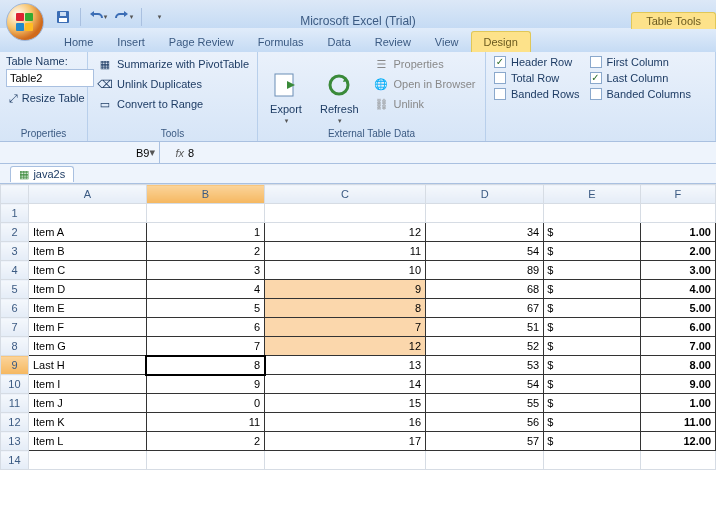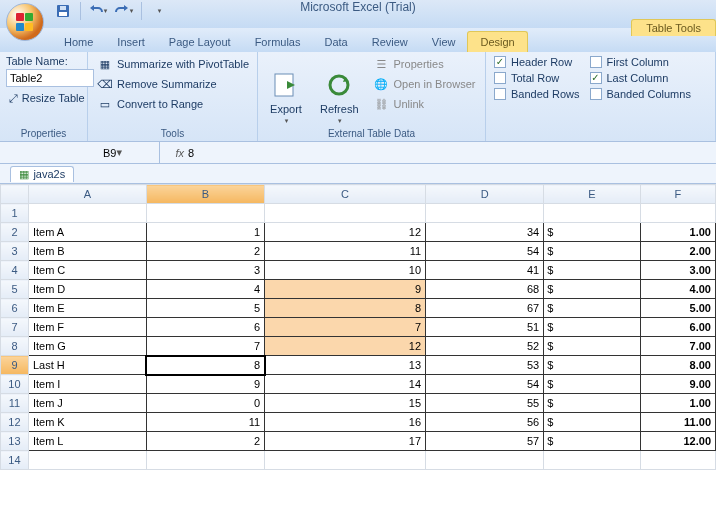--- a/index.html
+++ b/index.html
@@ -1,44 +1,44 @@
 <!DOCTYPE html>
 <html><head>
 <meta charset="utf-8">
 <style>
 * { box-sizing: border-box; margin: 0; padding: 0; font-family: "Segoe UI", Tahoma, sans-serif; }
 body { background: #fff; width: 716px; height: 509px; overflow: hidden; font-size: 11px; }
-.titlebar { height: 28px; background: linear-gradient(#dce8f7,#c5dbf4); display: flex; align-items: flex-start; position: relative; }
+.titlebar { height: 28px; background: linear-gradient(#dce8f7,#c5dbf4); display: flex; align-items: flex-end; position: relative; }
 .office-btn { width: 38px; height: 38px; position: absolute; left: 6px; top: 3px; border-radius: 50%; background: radial-gradient(circle at 30% 30%, #fff, #f7c36b 40%, #d06a1c 70%); border: 1px solid #9eb6d8; z-index: 10; display:flex;align-items:center;justify-content:center;}
 .office-btn span{display:flex;flex-wrap:wrap;width:18px;height:18px;gap:1px;}
 .office-btn i{width:8px;height:8px;border-radius:1px;}
 .qat { margin-left: 52px; display: flex; gap: 4px; align-items: center; }
 .qat-btn { width: 22px; height: 22px; display: flex; align-items: center; justify-content: center; color:#3b5a82; }
 .qat-sep{width:1px;height:18px;background:#a9c0e0;margin:0 2px;}
 .title { position:absolute; left:50%; transform:translateX(-50%); color:#3b5a82; font-size:12px;}
-.tabletools-tab{position:absolute;right:0;top:8px;height:28px;display:flex;align-items:flex-end;}
+.tabletools-tab{position:absolute;right:0;top:1px;height:28px;display:flex;align-items:flex-end;}
 .tabletools-hdr{background:#fde28a;border:1px solid #e0c758;border-bottom:none;padding:2px 14px;font-size:11px;color:#6b5a1f;border-radius:3px 3px 0 0;}
 .tabs { height: 24px; background: linear-gradient(#e1ecfa,#c5dbf4); display:flex; padding-left:52px; align-items:flex-end;}
 .tab{padding:4px 12px;color:#3b5a82;font-size:11px;cursor:pointer;}
 .tab.active{background:#fde28a;border:1px solid #e0c758;border-bottom:none;border-radius:3px 3px 0 0;color:#6b5a1f;}
 .ribbon{height:90px;background:linear-gradient(#eaf1fb,#d6e5f7);border-bottom:1px solid #a9c0e0;display:flex;}
 .group{border-right:1px solid #b8cfeb;padding:3px 6px 2px;display:flex;flex-direction:column;position:relative;}
 .group-label{position:absolute;bottom:2px;left:0;right:0;text-align:center;color:#3b5a82;font-size:10px;}
 .group-body{flex:1;display:flex;gap:6px;}
 .vstack{display:flex;flex-direction:column;gap:2px;}
 .rbtn{display:flex;align-items:center;gap:4px;padding:1px 3px;color:#1e3c64;font-size:11px;white-space:nowrap;}
 .ico{width:16px;height:16px;display:inline-flex;align-items:center;justify-content:center;}
 .tablename-input{width:88px;height:18px;border:1px solid #a9c0e0;background:#fff;padding:1px 3px;font-size:11px;}
 .big-btn{display:flex;flex-direction:column;align-items:center;justify-content:center;padding:2px 6px;color:#1e3c64;gap:2px;}
 .big-ico{width:32px;height:32px;display:flex;align-items:center;justify-content:center;}
 .chk{display:flex;align-items:center;gap:5px;color:#1e3c64;font-size:11px;padding:1px 2px;}
 .chkbox{width:12px;height:12px;border:1px solid #8aa8cc;background:#fff;display:inline-flex;align-items:center;justify-content:center;}
 .chkbox.on::after{content:"✓";font-size:10px;color:#2a6b2a;line-height:1;}
 .namebox-row{height:22px;border-bottom:1px solid #a9c0e0;background:#eef4fc;display:flex;align-items:center;}
-.namebox{width:160px;border-right:1px solid #a9c0e0;display:flex;align-items:center;justify-content:center;padding:0 4px 0 70px;height:100%;}
+.namebox{width:160px;border-right:1px solid #a9c0e0;display:flex;align-items:center;justify-content:flex-end;padding:0 4px 0 70px;height:100%;}
 .namebox span{font-size:11px;}
 .dd{font-size:8px;color:#555;}
 .fx{width:24px;text-align:right;font-style:italic;color:#5a5a5a;}
 .formula-input{flex:1;border:none;background:transparent;padding:0 4px;font-size:11px;outline:none;}
 .doc-tab{height:20px;display:flex;align-items:center;padding-left:10px;background:#eef4fc;border-bottom:1px solid #a9c0e0;}
 .doc-tab-inner{display:flex;align-items:center;gap:4px;background:#fff;border:1px solid #a9c0e0;border-bottom:none;padding:1px 8px;font-size:11px;color:#1e3c64;border-radius:3px 3px 0 0;}
 .sheet-area{position:relative;background:#fff;}
 .sheet{border-collapse:collapse;width:100%;}
 .sheet td,.sheet th{border:1px solid #d6dce4;height:19px;font-size:11px;padding:0 4px;}
 .sheet th{background:linear-gradient(#f5f8fc,#e4ecf7);color:#3b5a82;font-weight:normal;text-align:center;}
@@ -101,21 +101,21 @@
   </div>
   <div class="title">Microsoft Excel (Trial)</div>
   <div class="tabletools-tab">
     <div class="tabletools-hdr">Table Tools</div>
   </div>
 </div>
 
 <div class="tabs">
   <div class="tab">Home</div>
   <div class="tab">Insert</div>
-  <div class="tab">Page Layout</div>
+  <div class="tab">Page Review</div>
   <div class="tab">Formulas</div>
   <div class="tab">Data</div>
   <div class="tab">Review</div>
   <div class="tab">View</div>
   <div class="tab active">Design</div>
 </div>
 
 <div class="ribbon">
   <div class="group" style="width:88px">
     <div class="group-body">
@@ -132,21 +132,21 @@
   </div>
   <div class="group" style="width:170px">
     <div class="group-body">
         <div class="vstack">
       <div class="rbtn">
             <span class="ico">▦</span>
             <span>Summarize with PivotTable</span>
           </div>
       <div class="rbtn">
             <span class="ico">⌫</span>
-            <span>Remove Summarize</span>
+            <span>Unlink Duplicates</span>
           </div>
       <div class="rbtn">
             <span class="ico">▭</span>
             <span>Convert to Range</span>
           </div>
     </div>
       </div>
     <div class="group-label">Tools</div>
   </div>
   <div class="group" style="width:228px">
@@ -277,21 +277,21 @@
           <td class="datacell">11</td>
           <td class="datacell">54</td>
           <td class="datacell">$</td>
           <td class="datacell">2.00</td>
         </tr>
         <tr class="dataregion">
           <th class="row">4</th>
           <td class="datacell">Item C</td>
           <td class="datacell">3</td>
           <td class="datacell">10</td>
-          <td class="datacell">41</td>
+          <td class="datacell">89</td>
           <td class="datacell">$</td>
           <td class="datacell">3.00</td>
         </tr>
         <tr class="dataregion">
           <th class="row">5</th>
           <td class="datacell">Item D</td>
           <td class="datacell">4</td>
           <td class="datacell orange-cell">9</td>
           <td class="datacell">68</td>
           <td class="datacell">$</td>

